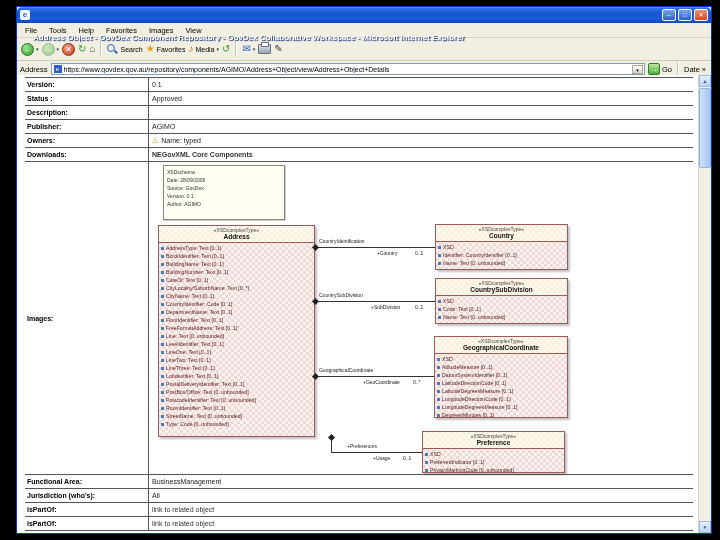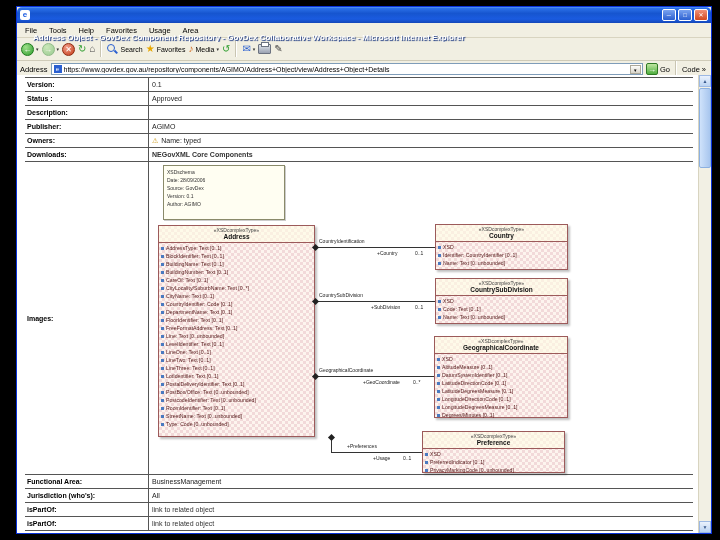--- a/index.html
+++ b/index.html
@@ -102,22 +102,22 @@
         <span class="wbtn close">✕</span>
       </span>
     </div>
 
     <div class="menubar">
       <div class="menuitems">
           <div class="menuitem">File</div>
           <div class="menuitem">Tools</div>
           <div class="menuitem">Help</div>
           <div class="menuitem">Favorites</div>
-          <div class="menuitem">Usage</div>
-          <div class="menuitem">Area</div>
+          <div class="menuitem">Images</div>
+          <div class="menuitem">View</div>
         </div>
     </div>
 
     <div class="toolbar">
       <span class="tbtn">
         <span class="circ green">←</span>
         <span class="dd">▾</span>
       </span>
       <span class="tbtn">
         <span class="circ green dim">→</span>
@@ -168,21 +168,21 @@
         <span class="favicon">e</span>
         <span class="urltext">https://www.govdex.gov.au/repository/components/AGIMO/Address+Object/view/Address+Object+Details</span>
         <span class="urldd">▾</span>
       </span>
       <span class="gobtn">
         <span class="goicon">→</span>
         <span>Go</span>
       </span>
       <span class="tsep"></span>
       <span class="links">
-        <span>Code</span>
+        <span>Date</span>
         <span>»</span>
       </span>
     </div>
 
     <div class="content">
 
       <div class="ptable">
         <div class="prow">
           <div class="plabel">Version:</div>
           <div class="pvalue">0.1</div>

